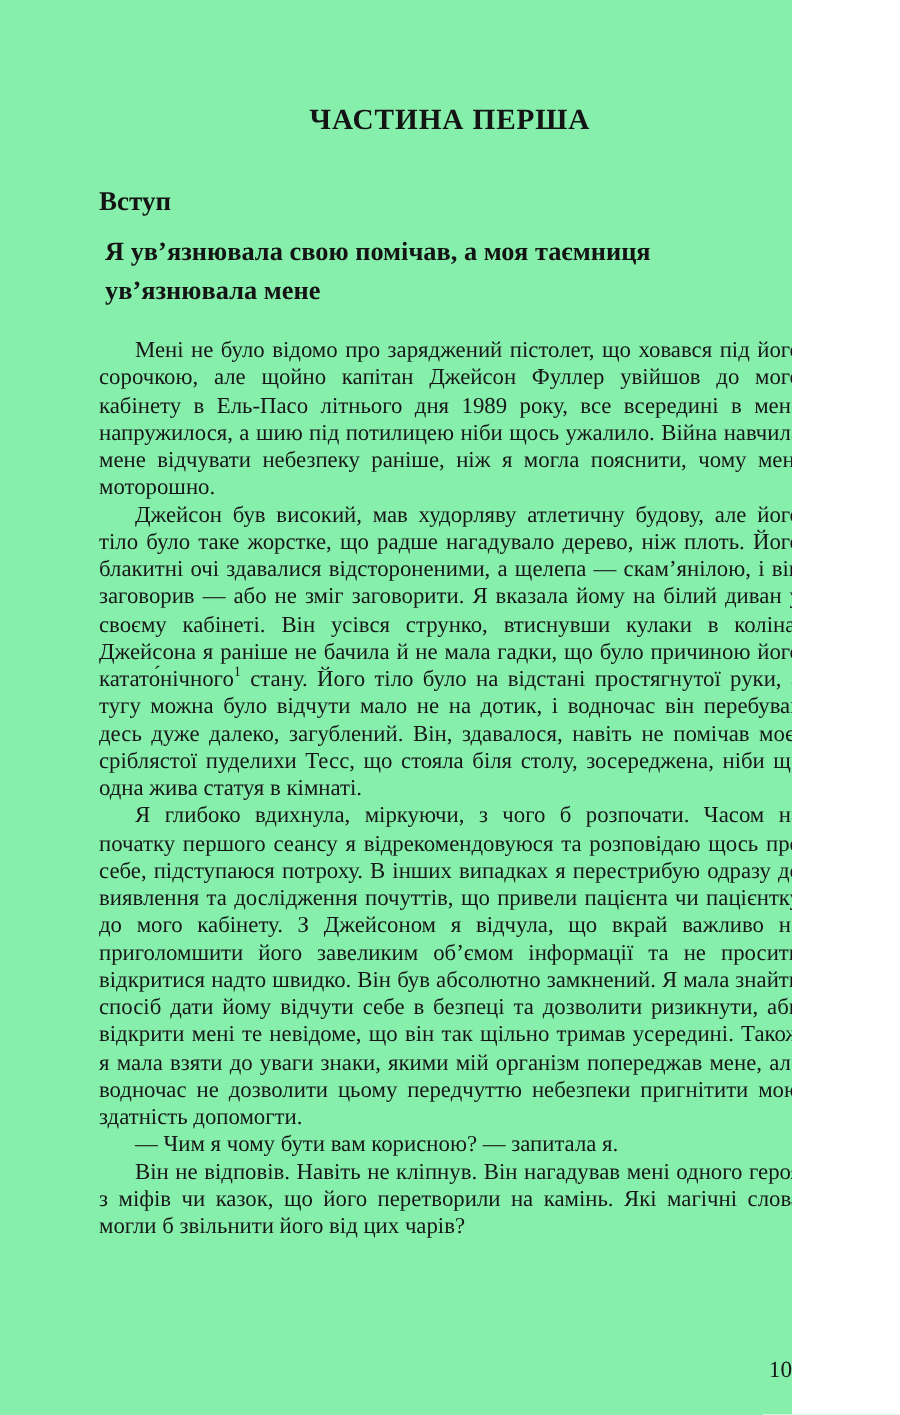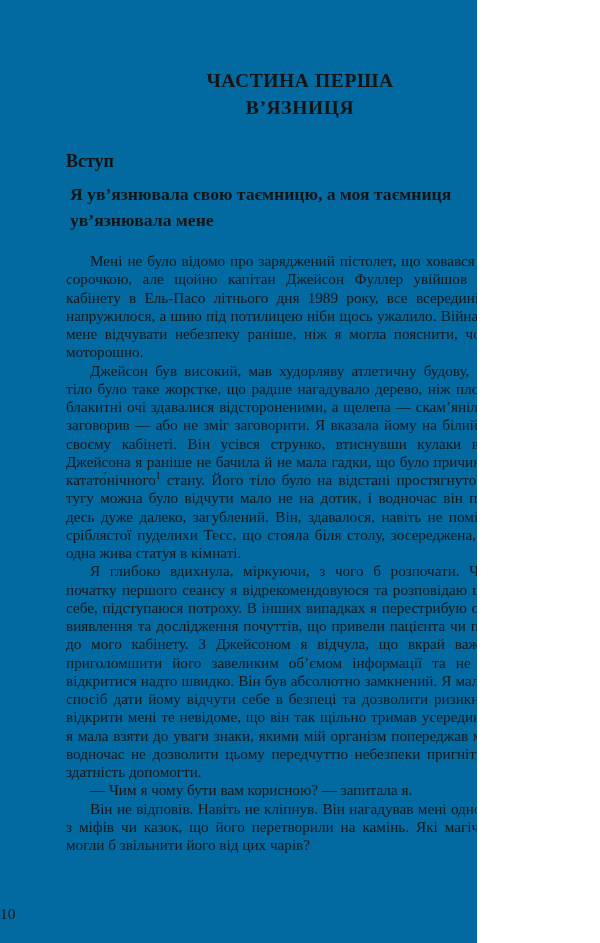--- a/index.html
+++ b/index.html
@@ -7,23 +7,23 @@
     margin: 0;
     padding: 0;
     background: #ffffff;
   }
   body {
     font-family: "Liberation Serif", "DejaVu Serif", serif;
     color: #111111;
   }
   .page {
     position: relative;
-    width: 477px;
+    width: 528px;
     height: 943px;
-    background: #0369a1;
+    background: #86efac;
     overflow: hidden;
     box-sizing: border-box;
   }
   .content {
     position: absolute;
     left: 66px;
     top: 0;
     width: 468px;
   }
 
@@ -87,40 +87,39 @@
     vertical-align: super;
     line-height: 0;
   }
 
   
   .folio {
     position: absolute;
     left: 0;
     right: 0;
     top: 905px;
-    text-align: left;
+    text-align: right;
     font-size: 15.5px;
     color: #171717;
   }
 </style>
 </head>
 <body>
 
 <div class="page">
 
   <div class="content">
 
     <div class="part-title-wrap">
       <div class="part-title">ЧАСТИНА ПЕРША</div>
-      <div class="part-title part-title-line2">В’ЯЗНИЦЯ</div>
     </div>
 
     <div class="chapter-wrap">
       <div class="chapter-title">Вступ</div>
-      <div class="chapter-subtitle">Я ув’язнювала свою таємницю, а моя таємниця ув’язнювала мене</div>
+      <div class="chapter-subtitle">Я ув’язнювала свою помічав, а моя таємниця ув’язнювала мене</div>
     </div>
 
     <div class="body-text">
 
       <p>Мені не було відомо про заряджений пістолет, що ховався під його сорочкою, але щойно капітан Джейсон Фуллер увійшов до мого кабінету в Ель-Пасо літнього дня 1989 року, все всередині в мене напружилося, а шию під потилицею ніби щось ужалило. Війна навчила мене відчувати небезпеку раніше, ніж я могла пояснити, чому мені моторошно.</p>
 
       <p><span>Джейсон був високий, мав худорляву атлетичну будову, але його тіло було таке жорстке, що радше нагадувало дерево, ніж плоть. Його блакитні очі здавалися відстороненими, а щелепа — скам’янілою, і він заговорив — або не зміг заговорити. Я вказала йому на білий диван у своєму кабінеті. Він усівся струнко, втиснувши кулаки в коліна. Джейсона я раніше не бачила й не мала гадки, що було причиною його катато́нічного</span><sup class="fnote">1</sup><span> стану. Його тіло було на відстані простягнутої руки, а тугу можна було відчути мало не на дотик, і водночас він перебував десь дуже далеко, загублений. Він, здавалося, навіть не помічав моєї сріблястої пуделихи Тесс, що стояла біля столу, зосереджена, ніби ще одна жива статуя в кімнаті.</span></p>
 
       <p>Я глибоко вдихнула, міркуючи, з чого б розпочати. Часом на початку першого сеансу я відрекомендовуюся та розповідаю щось про себе, підступаюся потроху. В інших випадках я перестрибую одразу до виявлення та дослідження почуттів, що привели пацієнта чи пацієнтку до мого кабінету. З Джейсоном я відчула, що вкрай важливо не приголомшити його завеликим об’ємом інформації та не просити відкритися надто швидко. Він був абсолютно замкнений. Я мала знайти спосіб дати йому відчути себе в безпеці та дозволити ризикнути, аби відкрити мені те невідоме, що він так щільно тримав усередині. Також я мала взяти до уваги знаки, якими мій організм попереджав мене, але водночас не дозволити цьому передчуттю небезпеки пригнітити мою здатність допомогти.</p>
 

